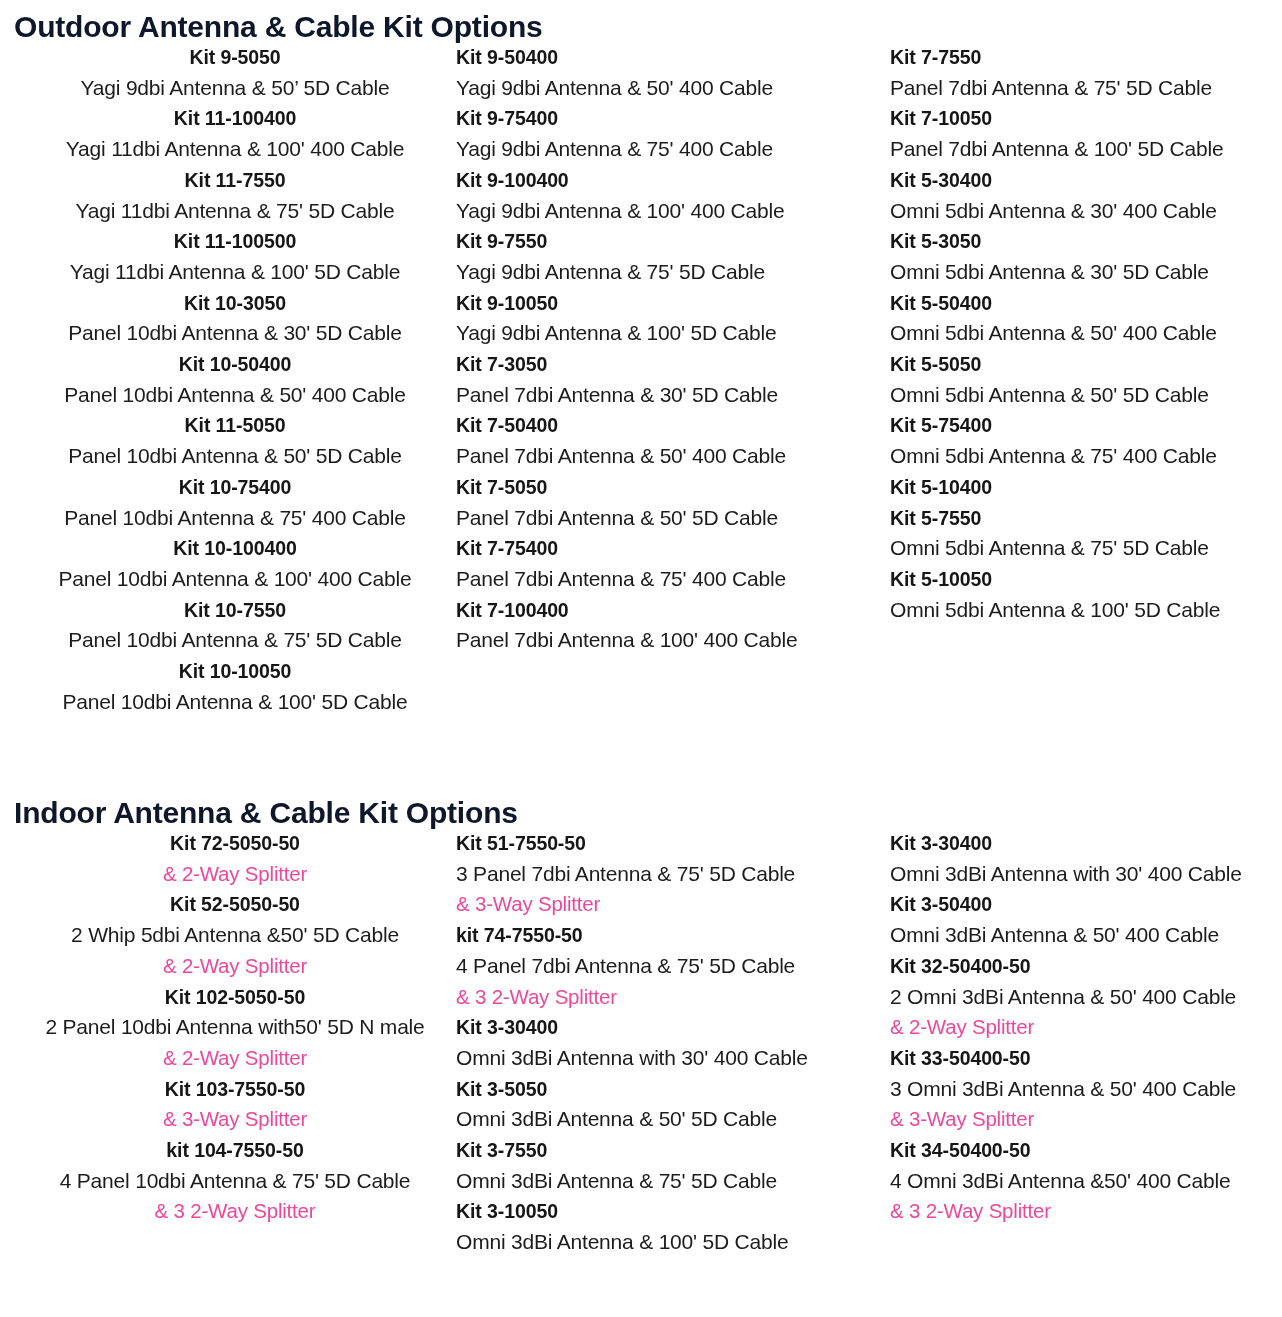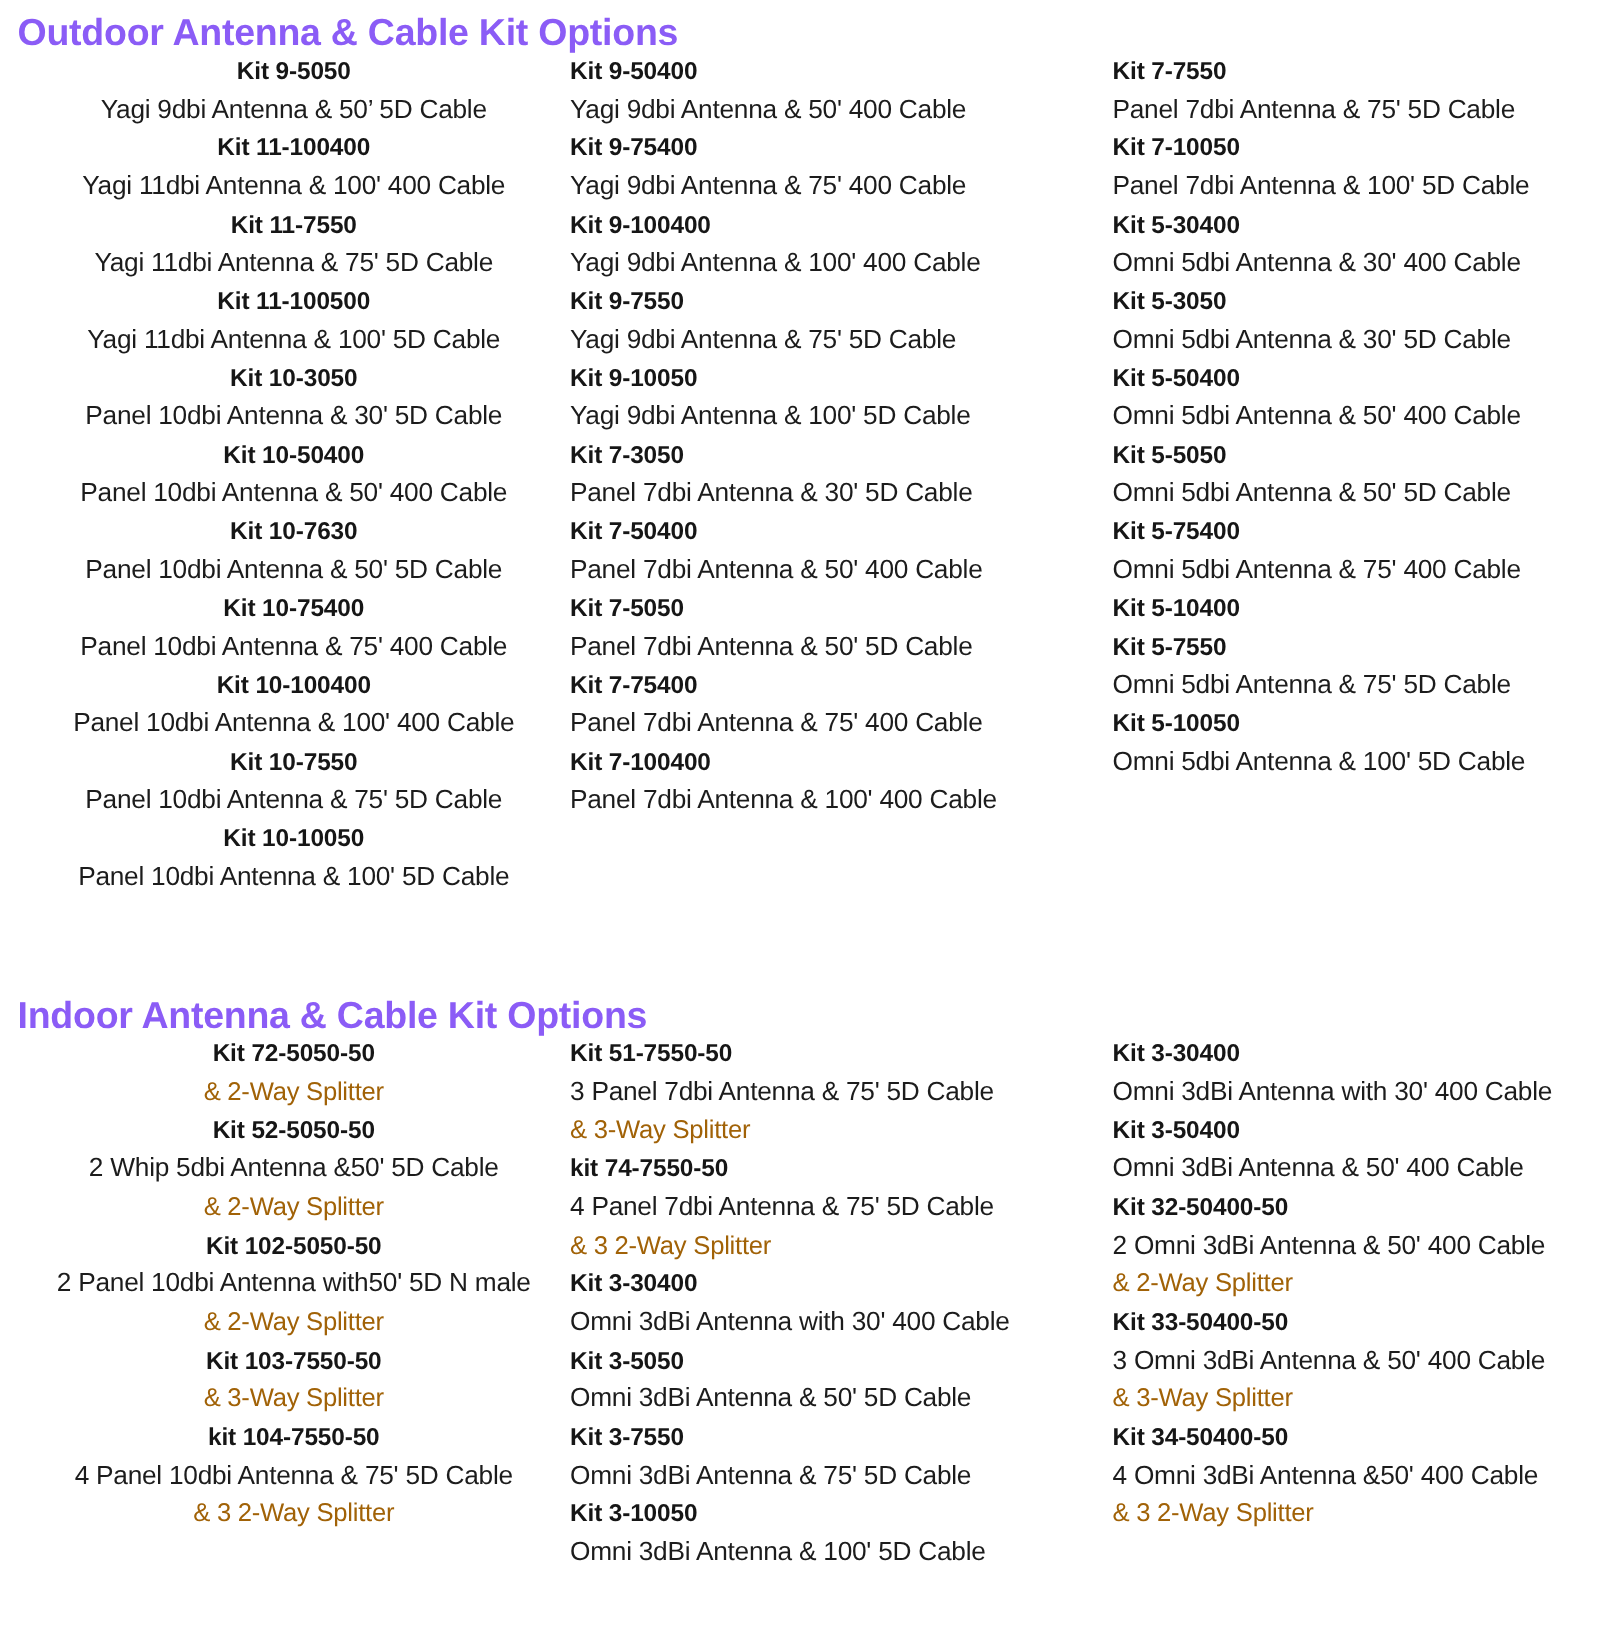--- a/index.html
+++ b/index.html
@@ -30,21 +30,21 @@
     width: 1282px;
   }
 
   #outdoor-section { top: 0px; }
   #indoor-section  { top: 786px; }
 
   .section-title {
     font-size: 30px;
     font-weight: bold;
     letter-spacing: -0.2px;
-    color: #8b5cf6;
+    color: #0f172a;
     margin: 0;
     padding: 0 0 0 14px;
     line-height: 1.0;
     height: 42px;
     display: flex;
     align-items: flex-end;
   }
 
   .columns {
     position: relative;
@@ -81,21 +81,21 @@
     white-space: nowrap;
     color: #1c1c1c;
     letter-spacing: -0.2px;
   }
 
   .kit-desc-cont {
     font-size: 20.5px;
     font-weight: normal;
     line-height: 30.7px;
     white-space: nowrap;
-    color: #a16207;
+    color: #ec4899;
     letter-spacing: -0.2px;
   }
 
   #outdoor-section .columns { padding-top: 17px; height: 700px; }
   #indoor-section  .columns { padding-top: 17px; height: 500px; }
 </style>
 </head>
 <body>
 
 <div class="page">
@@ -122,21 +122,21 @@
           </div>
           <div class="kit">
             <div class="kit-code">Kit 10-3050</div>
             <div class="kit-desc">Panel 10dbi Antenna &amp; 30' 5D Cable</div>
           </div>
           <div class="kit">
             <div class="kit-code">Kit 10-50400</div>
             <div class="kit-desc">Panel 10dbi Antenna &amp; 50' 400 Cable</div>
           </div>
           <div class="kit">
-            <div class="kit-code">Kit 10-7630</div>
+            <div class="kit-code">Kit 11-5050</div>
             <div class="kit-desc">Panel 10dbi Antenna &amp; 50' 5D Cable</div>
           </div>
           <div class="kit">
             <div class="kit-code">Kit 10-75400</div>
             <div class="kit-desc">Panel 10dbi Antenna &amp; 75' 400 Cable</div>
           </div>
           <div class="kit">
             <div class="kit-code">Kit 10-100400</div>
             <div class="kit-desc">Panel 10dbi Antenna &amp; 100' 400 Cable</div>
           </div>

